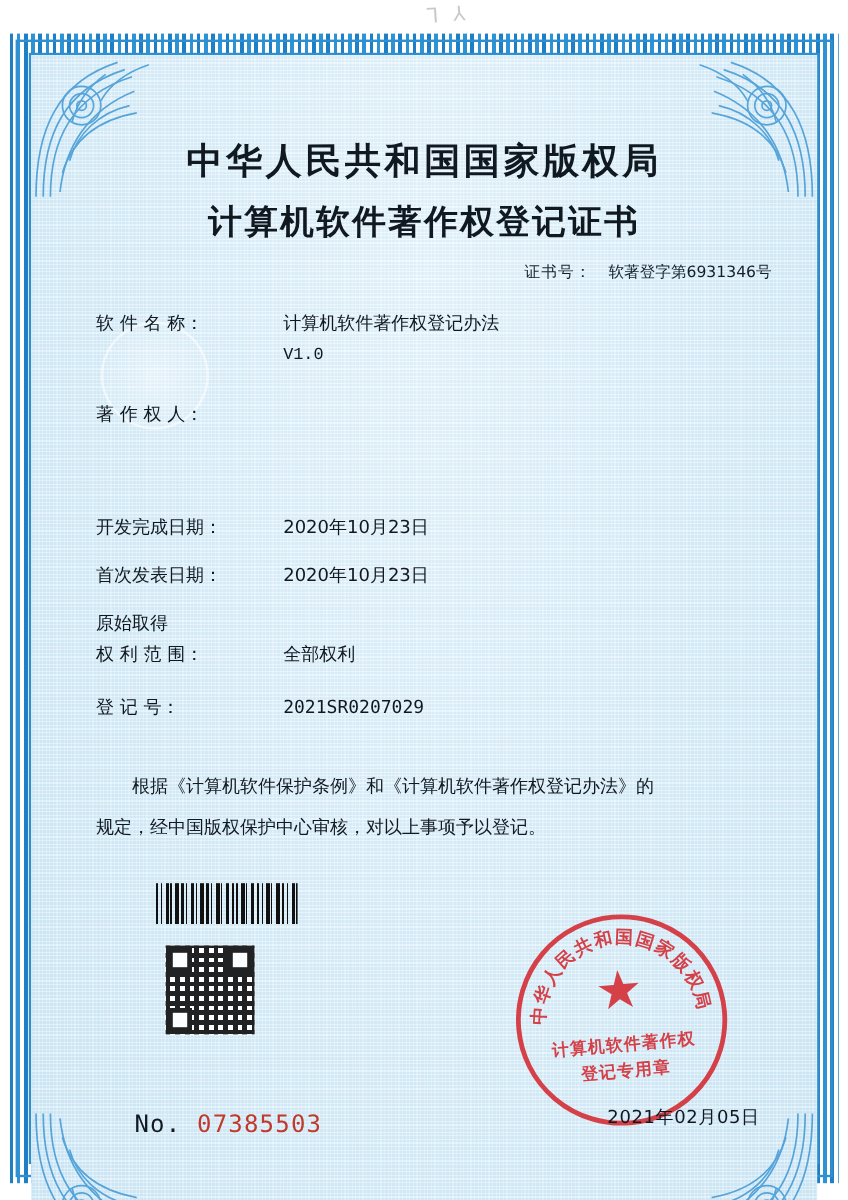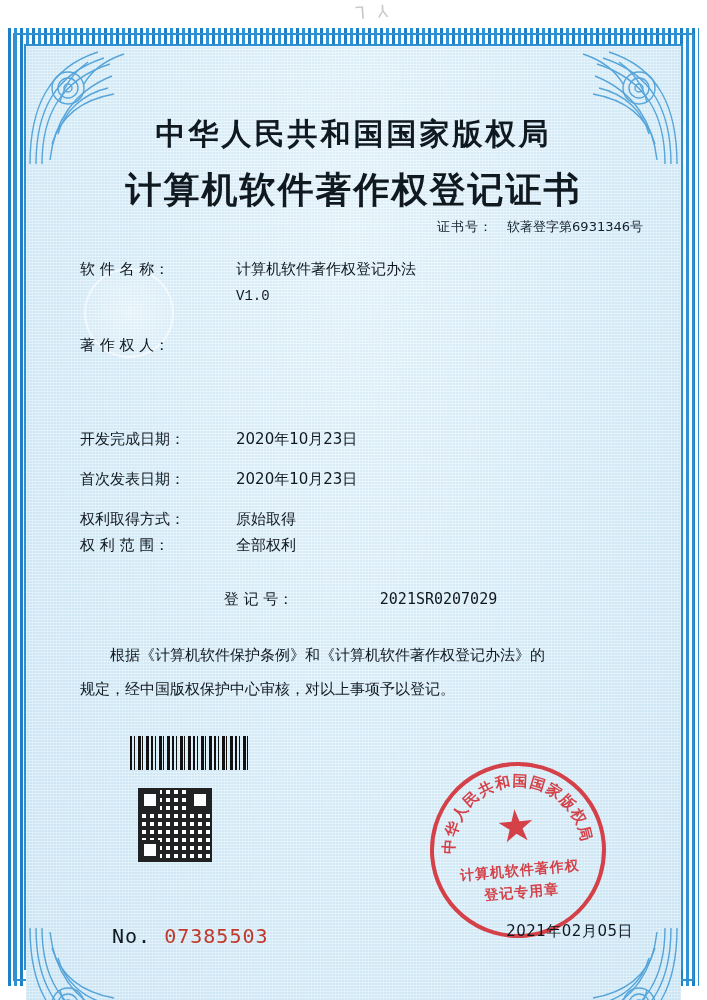--- a/index.html
+++ b/index.html
@@ -130,21 +130,21 @@
     font-weight: 700;
     letter-spacing: 3px;
     color: #101820;
   }
   .title-sub {
     position: absolute;
     left: 0; right: 0;
     top: 120px;
     text-align: center;
     font-family: "DejaVu Serif", "Liberation Serif", serif;
-    font-size: 36px;
+    font-size: 28px;
     font-weight: 700;
     letter-spacing: 2px;
     color: #101820;
   }
 
   .cert-no {
     position: absolute;
     right: 38px;
     top: 172px;
     font-size: 13px;
@@ -187,21 +187,21 @@
     font-size: 14px;
     line-height: 24px;
   }
 
   .f-name   { position: absolute; left: 0; right: 0; top: 0; }
   .f-owner  { position: absolute; left: 0; right: 0; top: 76px; }
   .f-dev    { position: absolute; left: 0; right: 0; top: 170px; }
   .f-pub    { position: absolute; left: 0; right: 0; top: 210px; }
   .f-right  { position: absolute; left: 0; right: 0; top: 250px; }
   .f-scope  { position: absolute; left: 0; right: 0; top: 276px; align-items: flex-end; }
-  .f-reg    { position: absolute; left: 0; right: 0; top: 330px; justify-content: center; }
+  .f-reg    { position: absolute; left: 0; right: 0; top: 320px; }
 
   .mono { font-family: "DejaVu Sans Mono", "Liberation Mono", monospace; font-size: 14px; }
 
   .statement {
     position: absolute;
     left: 54px;
     right: 44px;
     top: 592px;
     font-size: 15px;
     line-height: 34px;
@@ -415,21 +415,20 @@
           <div class="lab">开发完成日期：</div>
           <div class="val">2020年10月23日</div>
         </div>
 
         <div class="field f-pub">
           <div class="lab">首次发表日期：</div>
           <div class="val">2020年10月23日</div>
         </div>
 
         <div class="field f-right">
-          <div class="lab">权利取得方式：</div>
           <div class="val">原始取得</div>
         </div>
 
         <div class="field f-scope">
           <div class="lab">权 利 范 围：</div>
           <div class="val">全部权利</div>
         </div>
 
         <div class="field f-reg">
           <div class="lab">登 记 号：</div>

